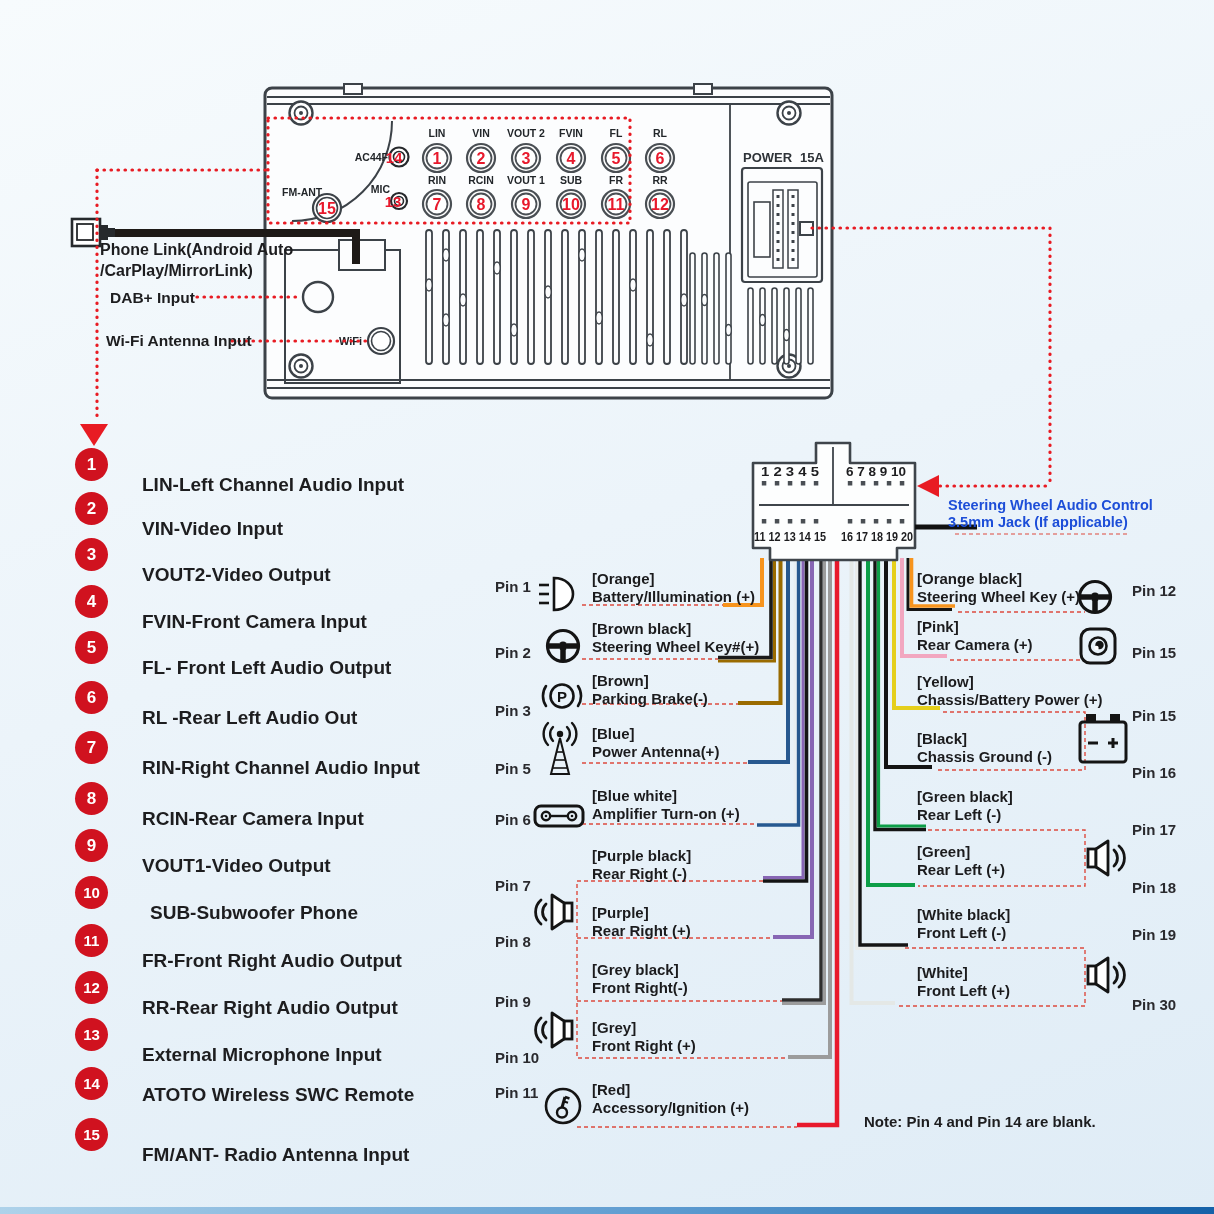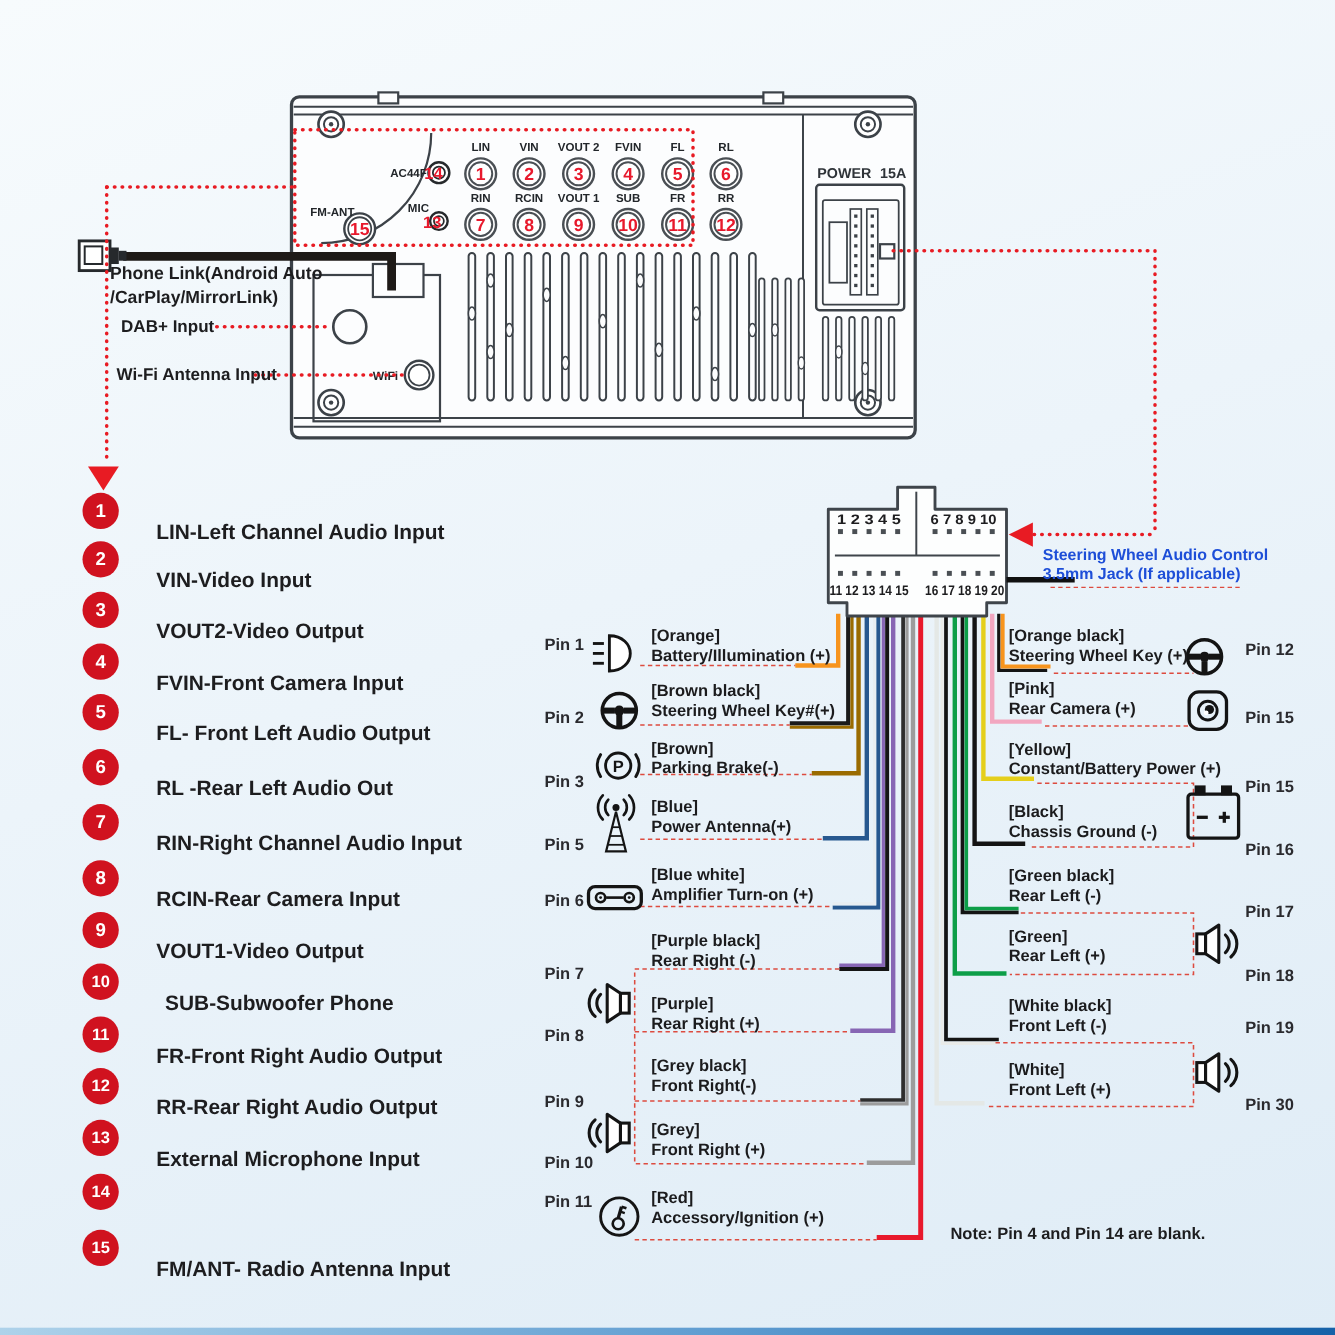--- a/index.html
+++ b/index.html
@@ -476,20 +476,21 @@
     <div class="legend-circle two">12</div>
     <div class="legend-text">RR-Rear Right Audio Output</div>
   </div>
 <div class="legend-row" style="top:1018px">
     <div class="legend-circle two">13</div>
     <div class="legend-text">External Microphone Input</div>
   </div>
 <div class="legend-row" style="top:1067px">
   <div class="legend-circle two">14</div>
   <div class="legend-text" style="line-height:21px;top:-3px">
+    <span style="display:block">ATOTO Wireless SWC Remote</span>
   </div>
 </div>
 <div class="legend-row" style="top:1118px">
     <div class="legend-circle two">15</div>
     <div class="legend-text">FM/ANT- Radio Antenna Input</div>
   </div>
 
 <div class="pinrow" style="left:495px;top:570px">
     <div class="pin-label" style="top:8px">Pin 1</div>
     <div class="pin-color">[Orange]</div>
@@ -546,21 +547,21 @@
     <div class="pin-func">Steering Wheel Key (+)</div>
     <div class="pin-label" style="top:12px">Pin 12</div>
   </div>
 <div class="pinrow right" style="left:917px;top:618px">
     <div class="pin-color">[Pink]</div>
     <div class="pin-func">Rear Camera (+)</div>
     <div class="pin-label" style="top:26px">Pin 15</div>
   </div>
 <div class="pinrow right" style="left:917px;top:673px">
     <div class="pin-color">[Yellow]</div>
-    <div class="pin-func">Constant/Battery Power (+)</div>
+    <div class="pin-func">Chassis/Battery Power (+)</div>
     <div class="pin-label" style="top:34px">Pin 15</div>
   </div>
 <div class="pinrow right" style="left:917px;top:730px">
     <div class="pin-color">[Black]</div>
     <div class="pin-func">Chassis Ground (-)</div>
     <div class="pin-label" style="top:34px">Pin 16</div>
   </div>
 <div class="pinrow right" style="left:917px;top:788px">
     <div class="pin-color">[Green black]</div>
     <div class="pin-func">Rear Left (-)</div>

